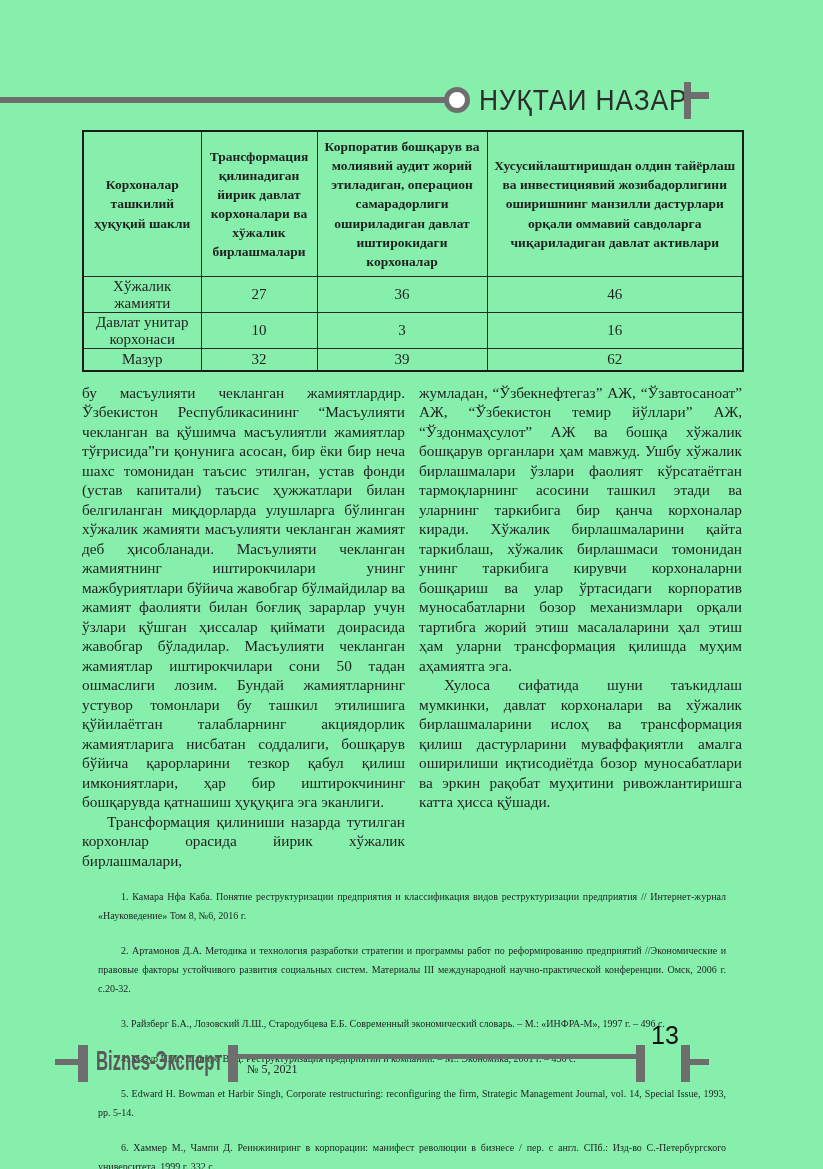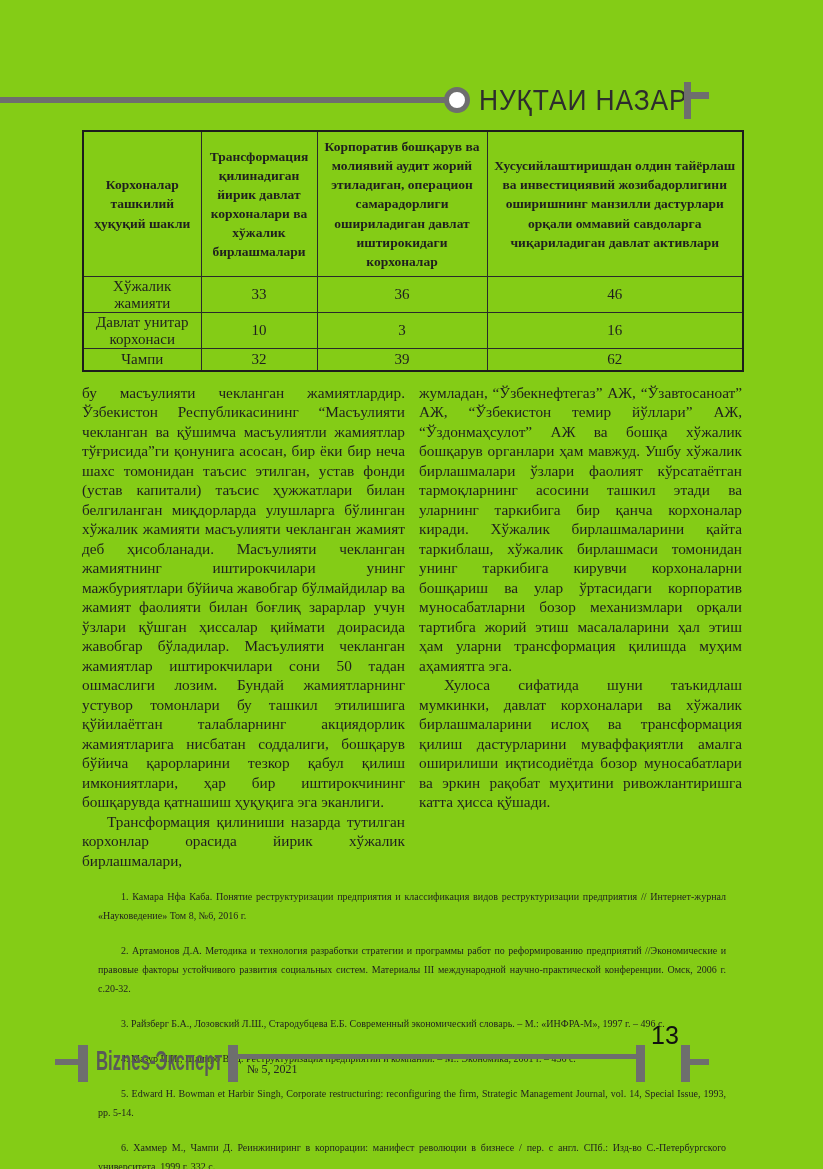--- a/index.html
+++ b/index.html
@@ -1,16 +1,16 @@
 <!DOCTYPE html>
 <html><head>
 <meta charset="utf-8">
 <style>
   html,body{margin:0;padding:0;background:#ffffff;}
-  #page{position:relative;width:823px;height:1169px;background:#84cc16;overflow:hidden;
+  #page{position:relative;width:823px;height:1169px;background:#86efac;overflow:hidden;
         font-family:"Liberation Serif", serif;color:#1f1f1f;}
 
   
   .h-rule{position:absolute;left:0;top:97px;width:445px;height:6px;background:#6e6e6e;}
   .h-dot{position:absolute;left:444px;top:87px;width:16px;height:16px;border:5px solid #6e6e6e;
          border-radius:50%;background:#fff;}
   .h-title{position:absolute;left:479px;top:83px;font-family:"Liberation Sans",sans-serif;
            font-size:30px;font-weight:400;color:#2d2d2d;letter-spacing:1px;white-space:nowrap;
            transform:scaleX(0.88);transform-origin:left center;}
   .h-endcap{position:absolute;left:684px;top:82px;width:26px;height:37px;}
@@ -80,32 +80,32 @@
       </colgroup>
       <tbody>
           <tr>
         <th>Корхоналар ташкилий ҳуқуқий шакли</th>
         <th>Трансформация қилинадиган йирик давлат корхоналари ва хўжалик бирлашмалари</th>
         <th>Корпоратив бошқарув ва молиявий аудит жорий этиладиган, операцион самарадорлиги ошириладиган давлат иштирокидаги корхоналар</th>
         <th>Хусусийлаштиришдан олдин тайёрлаш ва инвестициявий жозибадорлигини оширишнинг манзилли дастурлари орқали оммавий савдоларга чиқариладиган давлат активлари</th>
       </tr>
       <tr class="datarow">
         <td class="rowlabel">Хўжалик жамияти</td>
-        <td>33</td>
+        <td>27</td>
         <td>36</td>
         <td>46</td>
       </tr>
       <tr class="datarow2">
         <td class="rowlabel">Давлат унитар корхонаси</td>
         <td>10</td>
         <td>3</td>
         <td>16</td>
       </tr>
       <tr class="datarow">
-        <td class="rowlabel">Чампи</td>
+        <td class="rowlabel">Мазур</td>
         <td>32</td>
         <td>39</td>
         <td>62</td>
       </tr>
     </tbody>
       </table>
 
     <div class="cols">
       <div class="col">
         <p>бу масъулияти чекланган жамиятлардир. Ўзбекистон Республикасининг “Масъулияти чекланган ва қўшимча масъулиятли жамиятлар тўғрисида”ги қонунига асосан, бир ёки бир неча шахс томонидан таъсис этилган, устав фонди (устав капитали) таъсис ҳужжатлари билан белгиланган миқдорларда улушларга бўлинган хўжалик жамияти масъулияти чекланган жамият деб ҳисобланади. Масъулияти чекланган жамиятнинг иштирокчилари унинг мажбуриятлари бўйича жавобгар бўлмайдилар ва жамият фаолияти билан боғлиқ зарарлар учун ўзлари қўшган ҳиссалар қиймати доирасида жавобгар бўладилар. Масъулияти чекланган жамиятлар иштирокчилари сони 50 тадан ошмаслиги лозим. Бундай жамиятларнинг устувор томонлари бу ташкил этилишига қўйилаётган талабларнинг акциядорлик жамиятларига нисбатан соддалиги, бошқарув бўйича қарорларини тезкор қабул қилиш имкониятлари, ҳар бир иштирокчининг бошқарувда қатнашиш ҳуқуқига эга эканлиги.</p>

